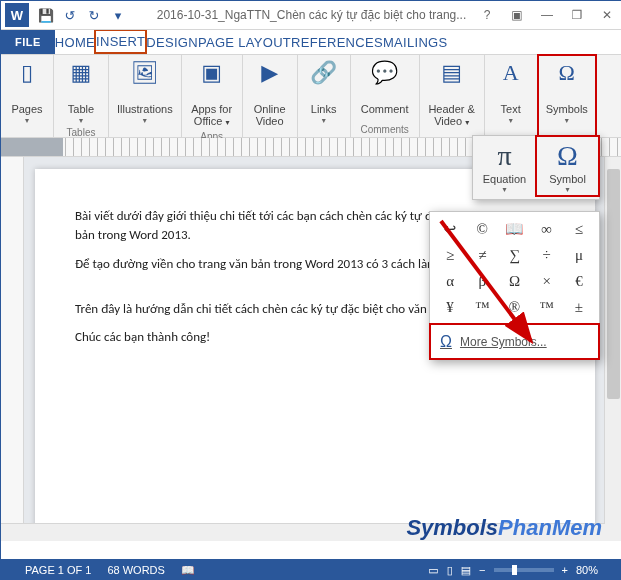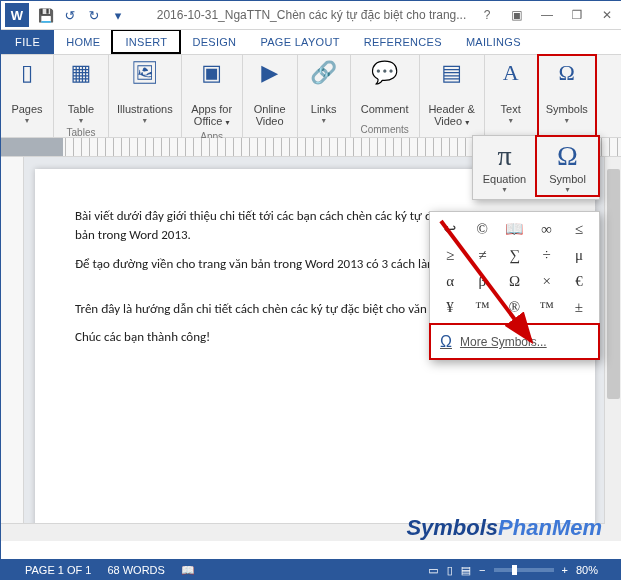--- a/index.html
+++ b/index.html
@@ -5,23 +5,23 @@
 html,body{margin:0;padding:0;font-family:"Segoe UI",Tahoma,sans-serif;font-size:11px;color:#222;background:#fff;overflow:hidden}
 .app{width:621px;height:580px;position:relative;background:#fff;border:1px solid #2a579a}
 .titlebar{height:28px;background:#fff;display:flex;align-items:center;position:relative;border-bottom:1px solid #d6d6d6}
 .qat{display:flex;align-items:center;gap:2px;padding-left:4px}
 .qat .qbtn{width:22px;height:22px;display:flex;align-items:center;justify-content:center;color:#2a579a;font-size:13px}
 .wlogo{width:24px;height:24px;background:#2a579a;color:#fff;display:flex;align-items:center;justify-content:center;font-weight:bold;font-size:13px;margin-right:4px}
 .titletxt{position:absolute;left:50%;transform:translateX(-50%);color:#666;font-size:12px;white-space:nowrap}
 .winctrl{position:absolute;right:0;top:0;display:flex}
 .winctrl div{width:30px;height:28px;display:flex;align-items:center;justify-content:center;color:#666;font-size:12px}
 .tabs{height:24px;display:flex;align-items:stretch;border-bottom:1px solid #d6d6d6;background:#fff}
-.filetab{background:#2a579a;color:#fff;padding:0 14px;display:flex;align-items:center;font-size:11px;font-weight:400;letter-spacing:.5px}
-.tab{padding:0 12px;display:flex;align-items:center;color:#2a579a;font-size:11px;letter-spacing:.3px}
-.tab.active{border:2px solid #000000;box-sizing:border-box;margin:-1px -1px 0 -1px}
+.filetab{background:#2a579a;color:#fff;padding:0 14px;display:flex;align-items:center;font-size:11px;font-weight:700;letter-spacing:.5px}
+.tab{padding:0 0;display:flex;align-items:center;color:#2a579a;font-size:13px;letter-spacing:.3px}
+.tab.active{border:2px solid #c2410c;box-sizing:border-box;margin:-1px -1px 0 -1px}
 .ribbon{height:82px;background:#f3f3f3;border-bottom:1px solid #d6d6d6;display:flex;position:relative}
 .grp{border-right:1px solid #d6d6d6;display:flex;flex-direction:column;align-items:center;justify-content:space-between;padding:2px 4px 0}
 .bigbtn{display:flex;flex-direction:column;align-items:center;justify-content:flex-start;padding:2px 4px;min-width:36px;color:#444}
 .bigbtn .ic{height:28px;display:flex;align-items:center;justify-content:center;font-size:22px;color:#2a579a}
 .bigbtn .lbl{font-size:11px;color:#444;text-align:center;line-height:12px;margin-top:16px}
 .bigbtn .dd{font-size:8px;color:#666;margin-top:1px}
 .grplbl{font-size:10px;color:#777;padding-bottom:2px}
 .highlight-red{outline:2px solid #c00;outline-offset:-1px}
 .ruler{height:18px;background:#f7f7f7;border-bottom:1px solid #d6d6d6;position:relative;background-image:repeating-linear-gradient(90deg,#bbb 0,#bbb 1px,transparent 1px,transparent 8px)}
 .ruler-dark{position:absolute;left:0;top:0;height:18px;background:#a9b0b8}

